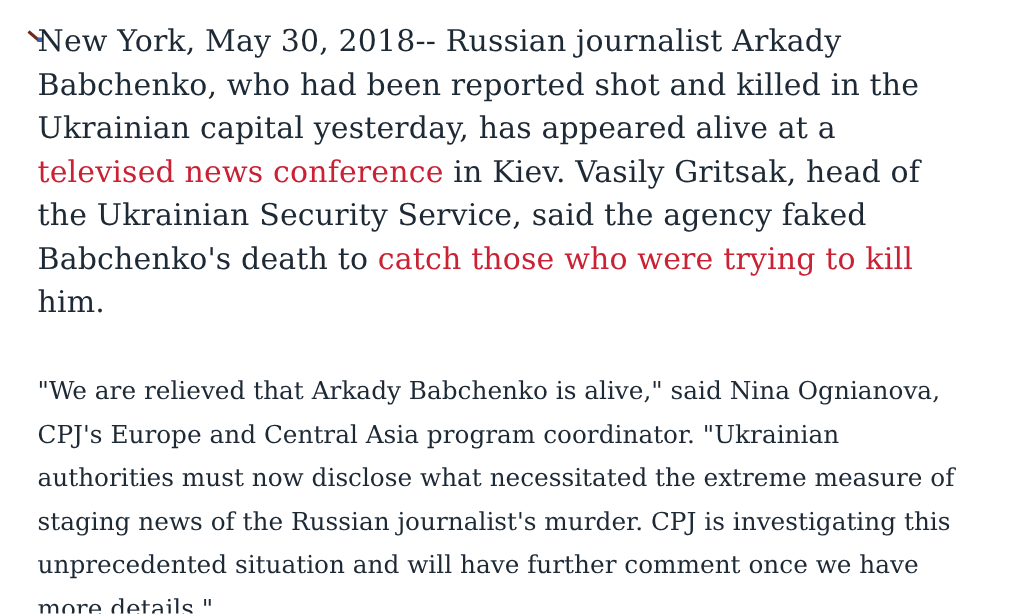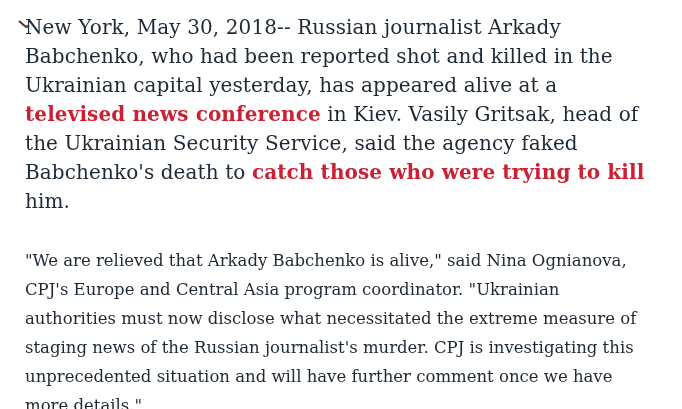--- a/index.html
+++ b/index.html
@@ -29,21 +29,20 @@
   }
   .statement {
     margin-top: 30px;
     font-size: 16.5px;
     line-height: 29px;
   }
   .link {
     color: #cb2134;
     text-decoration: none;
     cursor: pointer;
-    font-weight: bold;
   }
 </style>
 </head>
 <body>
 
 <div class="page">
 
   <span class="artifact-icon">
     <svg width="11" height="10" viewBox="0 0 11 10" xmlns="http://www.w3.org/2000/svg">
       <path d="M1 1 L8 7" stroke="#6e2a1a" stroke-width="2" fill="none"></path>

